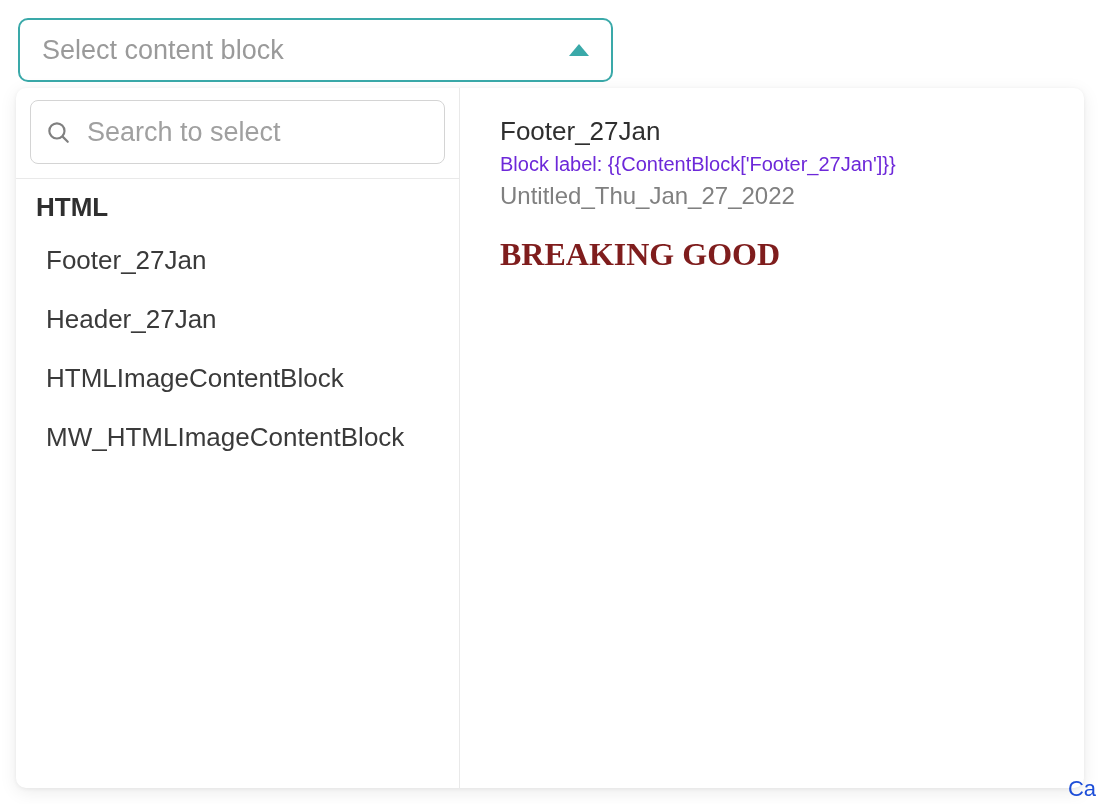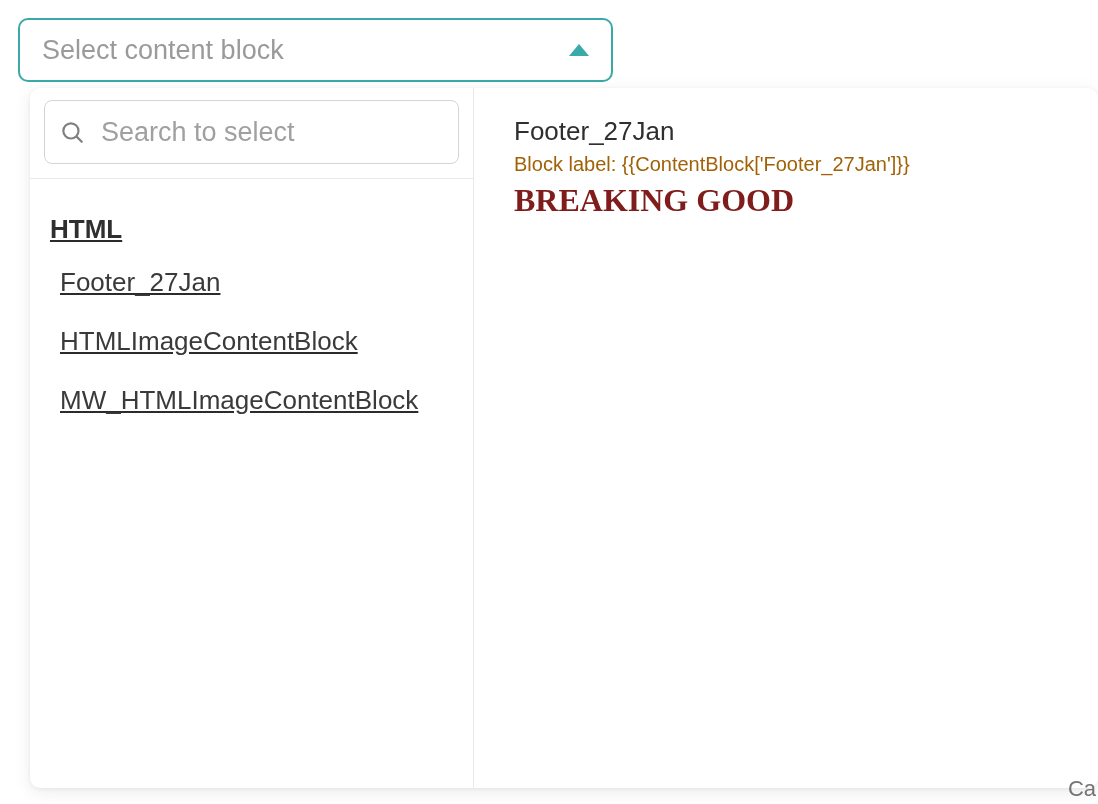--- a/index.html
+++ b/index.html
@@ -33,21 +33,21 @@
     color: #9a9a9a;
   }
   .combo-trigger .caret {
     width: 0; height: 0;
     border-left: 10px solid transparent;
     border-right: 10px solid transparent;
     border-bottom: 12px solid #3aa9a9;
   }
   .dropdown-panel {
     position: absolute;
-    left: 30px;
+    left: 16px;
     top: 88px;
     width: 1068px;
     height: 700px;
     background: #fff;
     border-radius: 10px;
     box-shadow: 0 4px 18px rgba(0,0,0,0.08), 0 1px 4px rgba(0,0,0,0.06);
     display: flex;
     overflow: hidden;
   }
   .left-pane {
@@ -80,23 +80,22 @@
     flex: 1 1 auto;
     border: none;
     outline: none;
     font-size: 27px;
     color: #444;
     background: transparent;
   }
   .search-box input::placeholder { color: #a0a0a0; }
   .list-section {
     border-top: 1px solid #e9e9e9;
-    padding-top: 35px;
+    padding-top: 13px;
     padding-bottom: 20px;
-    text-decoration: underline;
   }
   .group-header {
     font-size: 26px;
     font-weight: 700;
     color: #2f2f2f;
     padding: 0 20px 8px 20px;
   }
   .list-item {
     font-size: 26px;
     color: #3a3a3a;
@@ -107,21 +106,21 @@
     flex: 1 1 auto;
     padding: 28px 30px 20px 40px;
   }
   .preview-title {
     font-size: 26px;
     color: #2f2f2f;
     margin: 0 0 6px 0;
   }
   .preview-label {
     font-size: 20px;
-    color: #a16207;
+    color: #6d28d9;
     margin: 0 0 6px 0;
   }
   .preview-sub {
     font-size: 24px;
     color: #808080;
     margin: 0 0 26px 0;
   }
   .preview-body {
     font-family: Liberation Serif, serif;
     color: #7f1d1d;
@@ -135,21 +134,21 @@
     font-size: 29px;
     line-height: 1.25;
     margin: 0;
     max-width: 520px;
   }
   .corner {
     position: absolute;
     right: 2px;
     bottom: 2px;
     font-size: 22px;
-    color: #737373;
+    color: #1d4ed8;
     font-family: -apple-system, Helvetica, Arial, sans-serif;
   }
 </style>
 </head>
 <body>
 
 <div class="combo-trigger">
   <span class="placeholder">Select content block</span>
   <span class="caret"></span>
 </div>
@@ -163,29 +162,31 @@
           <circle cx="11" cy="11" r="7" stroke-width="2"></circle>
           <line x1="16.5" y1="16.5" x2="21" y2="21" stroke-width="2" stroke-linecap="round"></line>
         </svg>
         <input type="text" placeholder="Search to select" style="">
       </div>
     </div>
 
     <div class="list-section">
       <div class="group-header">HTML</div>
       <div class="list-item">Footer_27Jan</div>
+      <div class="list-item">Header_27Jan</div>
       <div class="list-item">HTMLImageContentBlock</div>
       <div class="list-item">MW_HTMLImageContentBlock</div>
     </div>
 
   </div>
 
   <div class="right-pane">
     <p class="preview-title">Footer_27Jan</p>
     <p class="preview-label">Block label: {{ContentBlock['Footer_27Jan']}}</p>
+    <p class="preview-sub">Untitled_Thu_Jan_27_2022</p>
     <div class="preview-body">
       <p class="heading">BREAKING GOOD</p>
     </div>
   </div>
 
 </div>
 
 <div class="corner">Ca</div>
 
 </body></html>

